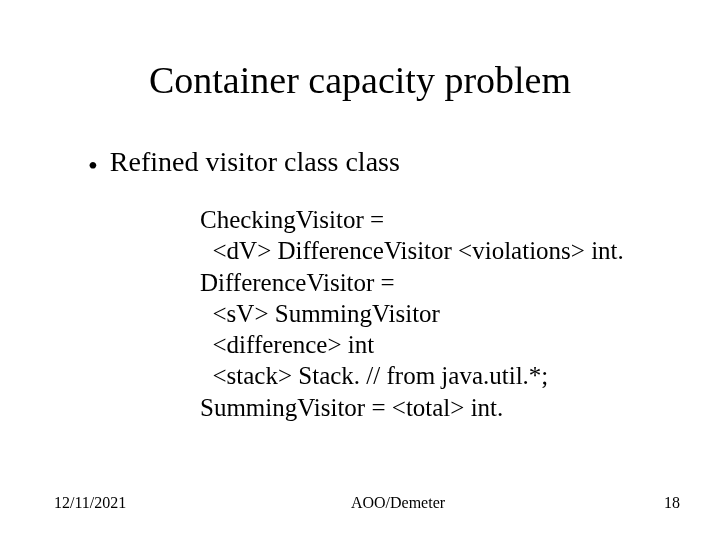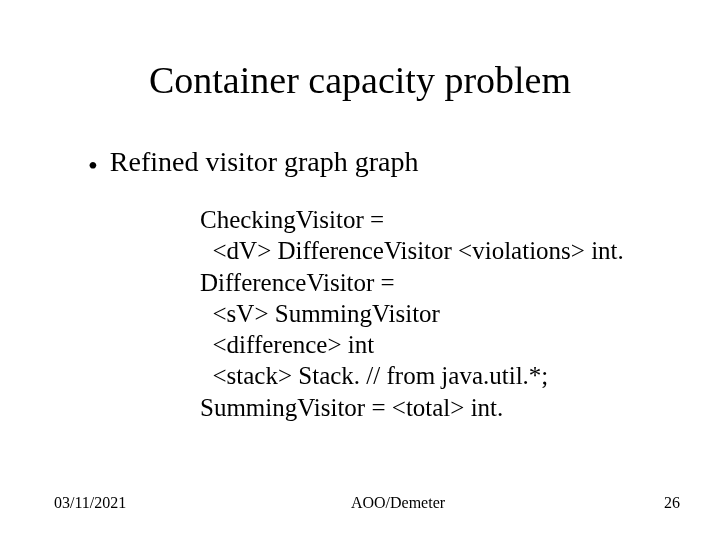--- a/index.html
+++ b/index.html
@@ -69,29 +69,29 @@
   }
 </style>
 </head>
 <body>
 
 <div class="slide">
   <h1 class="title">Container capacity problem</h1>
 
   <div class="bullet-row">
     <span class="bullet-dot">•</span>
-    <span class="bullet-text">Refined visitor graph graph</span>
+    <span class="bullet-text">Refined visitor class class</span>
   </div>
 
   <div class="code-block">CheckingVisitor =
   &lt;dV&gt; DifferenceVisitor &lt;violations&gt; int.
 DifferenceVisitor =
   &lt;sV&gt; SummingVisitor
   &lt;difference&gt; int
   &lt;stack&gt; Stack. // from java.util.*;
 SummingVisitor = &lt;total&gt; int.</div>
 
   <div class="footer">
-    <span>03/11/2021</span>
+    <span>12/11/2021</span>
     <span class="footer-center">AOO/Demeter</span>
-    <span class="footer-right">26</span>
+    <span class="footer-right">18</span>
   </div>
 </div>
 
 </body></html>

